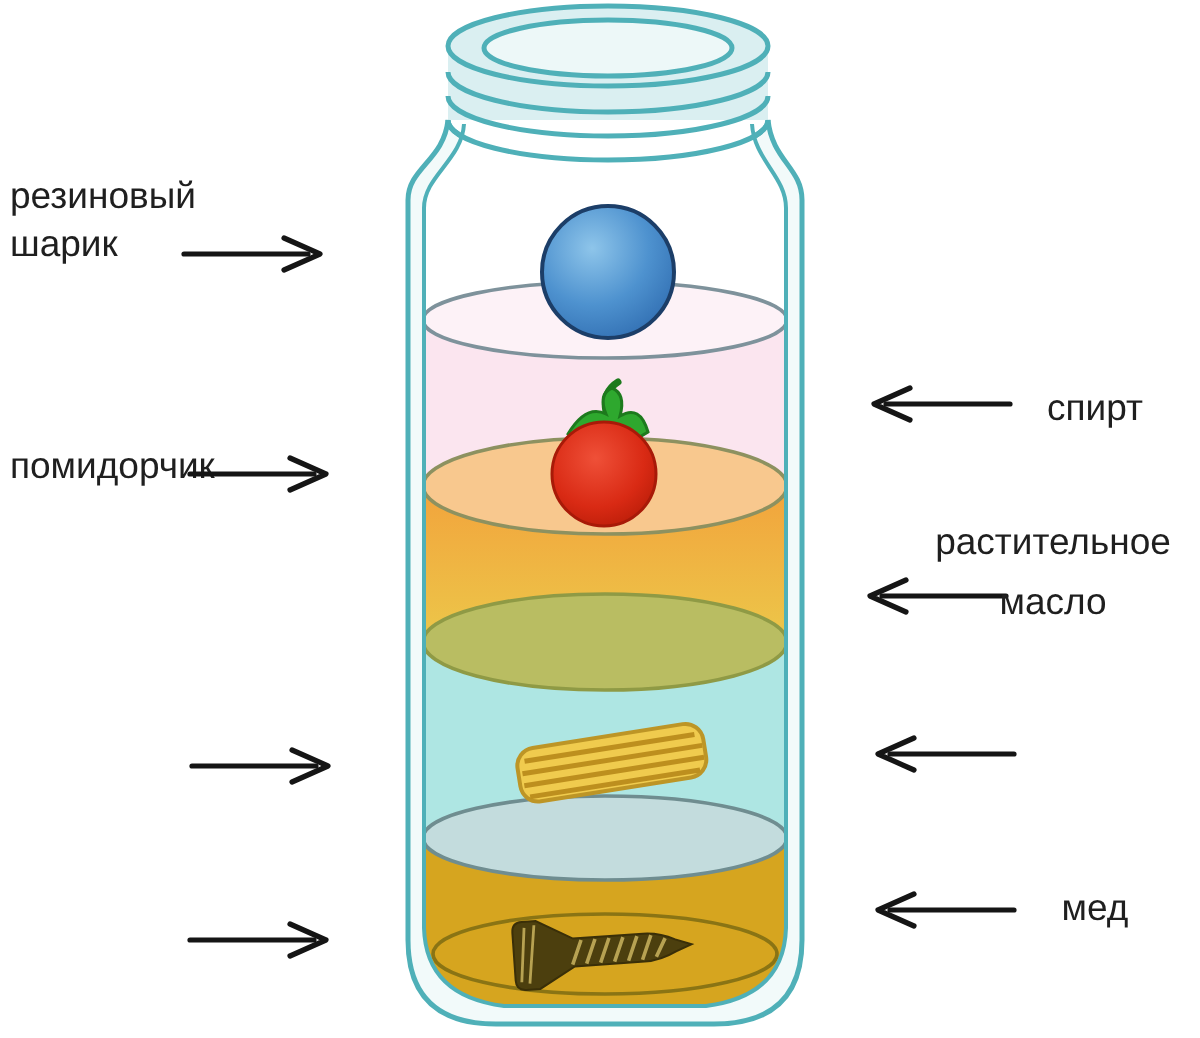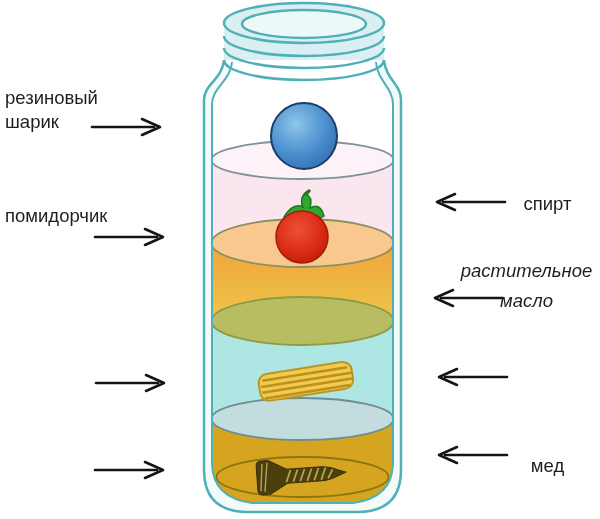--- a/index.html
+++ b/index.html
@@ -102,21 +102,21 @@
   </svg>
 
   <div class="lbl" style="left:5px;top:86px;width:120px;">резиновый шарик</div>
   <div class="arrow" style="left:90px;top:116px;">
     <svg width="74" height="22" viewBox="0 0 74 22" fill="none" stroke="#151515" stroke-width="2.6" stroke-linecap="round" stroke-linejoin="round">
       <path d="M2,11 H64"></path>
         <path d="M52,3 L70,11 L52,19"></path>
     </svg>
   </div>
 
-  <div class="lbl" style="left:5px;top:204px;width:130px;">помидорчик</div>
+  <div class="lbl" style="left:5px;top:221px;width:130px;">помидорчик</div>
   <div class="arrow" style="left:93px;top:226px;">
     <svg width="74" height="22" viewBox="0 0 74 22" fill="none" stroke="#151515" stroke-width="2.6" stroke-linecap="round" stroke-linejoin="round">
       <path d="M2,11 H64"></path>
         <path d="M52,3 L70,11 L52,19"></path>
     </svg>
   </div>
 
   <div class="arrow" style="left:94px;top:372px;">
     <svg width="74" height="22" viewBox="0 0 74 22" fill="none" stroke="#151515" stroke-width="2.6" stroke-linecap="round" stroke-linejoin="round">
       <path d="M2,11 H64"></path>
@@ -138,30 +138,30 @@
     </svg>
   </div>
   <div class="lbl right" style="left:500px;top:192px;width:95px;">спирт</div>
 
   <div class="arrow left-point" style="left:431px;top:287px;">
     <svg width="74" height="22" viewBox="0 0 74 22" fill="none" stroke="#151515" stroke-width="2.6" stroke-linecap="round" stroke-linejoin="round">
       <path d="M2,11 H64"></path>
         <path d="M52,3 L70,11 L52,19"></path>
     </svg>
   </div>
-  <div class="lbl right tall" style="left:458px;top:256px;width:137px;font-style:italic;">растительное масло</div>
+  <div class="lbl right tall" style="left:458px;top:256px;width:137px;">растительное масло</div>
 
   <div class="arrow left-point" style="left:435px;top:366px;">
     <svg width="74" height="22" viewBox="0 0 74 22" fill="none" stroke="#151515" stroke-width="2.6" stroke-linecap="round" stroke-linejoin="round">
       <path d="M2,11 H64"></path>
         <path d="M52,3 L70,11 L52,19"></path>
     </svg>
   </div>
 
   <div class="arrow left-point" style="left:435px;top:444px;">
     <svg width="74" height="22" viewBox="0 0 74 22" fill="none" stroke="#151515" stroke-width="2.6" stroke-linecap="round" stroke-linejoin="round">
       <path d="M2,11 H64"></path>
         <path d="M52,3 L70,11 L52,19"></path>
     </svg>
   </div>
-  <div class="lbl right" style="left:500px;top:442px;width:95px;margin-top:12px;">мед</div>
+  <div class="lbl right" style="left:500px;top:442px;width:95px;">мед</div>
 
 </div>
 
 </body></html>

